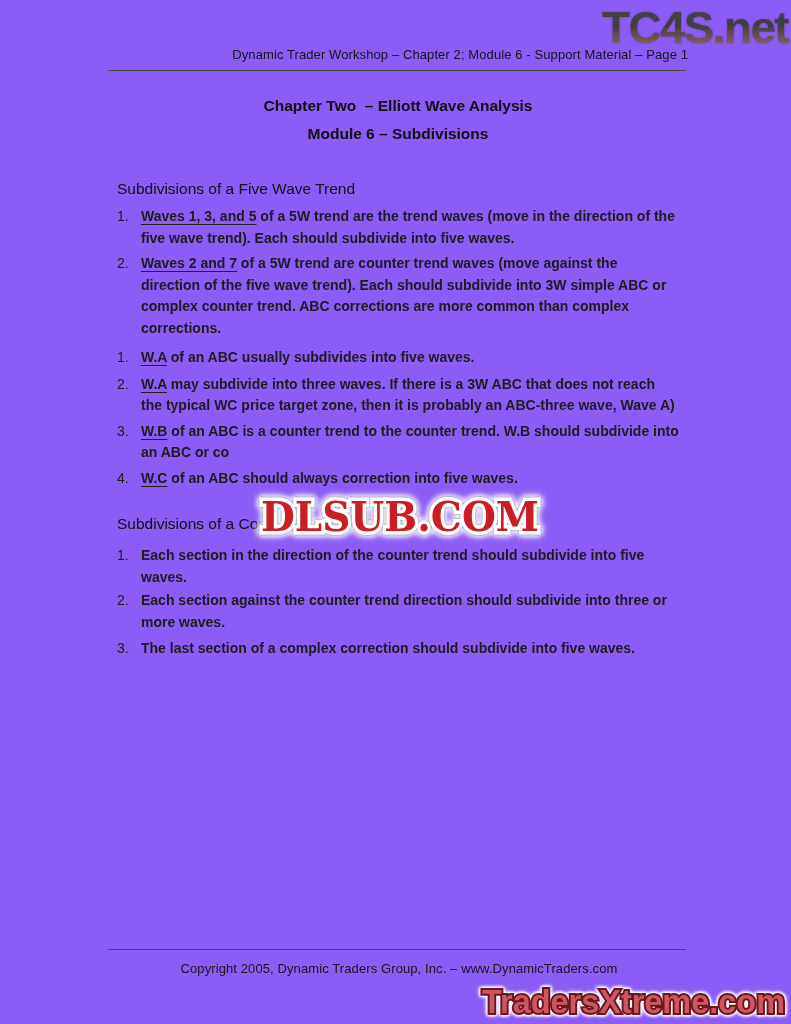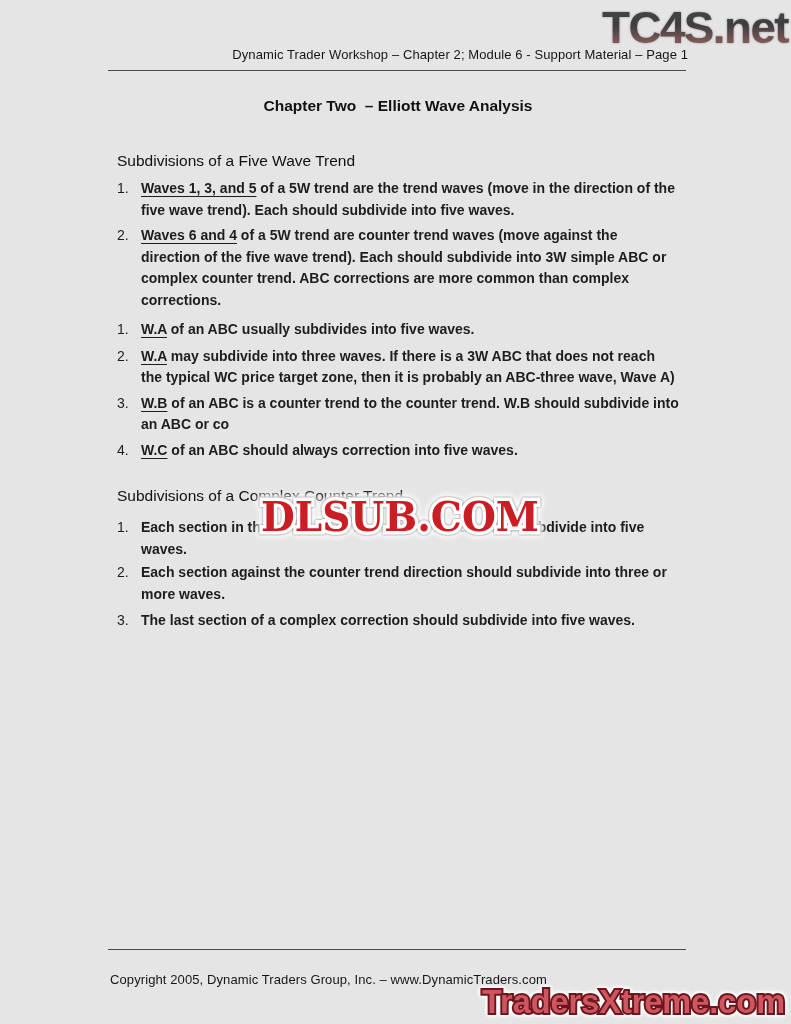--- a/index.html
+++ b/index.html
@@ -1,17 +1,17 @@
 <!DOCTYPE html>
 <html><head>
 <meta charset="utf-8">
 <style>
   html,body{margin:0;padding:0;background:#ffffff;}
   .page{
-    position:relative;width:791px;height:1024px;background:#e5e5e5;overflow:hidden;
+    position:relative;width:791px;height:1024px;background:#8b5cf6;overflow:hidden;
     font-family:"Liberation Sans", sans-serif;color:#1f1f1f;
   }
   
   .tc4s-logo{position:absolute;top:2px;right:0;}
   .header-title{
     position:absolute;left:110px;top:47px;width:578px;text-align:right;
     font-size:13px;color:#161616;letter-spacing:.1px;
   }
   .header-rule{position:absolute;left:108px;top:70px;width:578px;border-top:1.6px solid #4a4a4a;}
   
@@ -22,22 +22,22 @@
   .item .num{flex:0 0 24px;}
   .item .body{flex:0 0 538px;max-width:538px;font-weight:bold;}
   .lead{text-decoration:underline;text-underline-offset:2.5px;}
   .mt2{margin-top:2px}.mt4{margin-top:4px}.mt5{margin-top:5px}.mt8{margin-top:8px}
   .mt9{margin-top:9px}.mt12{margin-top:12px}.mt27{margin-top:27px}.mt29{margin-top:25px}.mt36{margin-top:36px}
   
   .dlsub{position:absolute;left:249px;top:488px;}
   
   .footer-rule{position:absolute;left:108px;top:949px;width:578px;border-top:1.6px solid #4a4a4a;}
   .footer-text{
-    position:absolute;left:110px;top:961px;width:578px;text-align:left;
-    font-size:13px;color:#161616;letter-spacing:.1px;margin-top:11px;
+    position:absolute;left:110px;top:961px;width:578px;text-align:center;
+    font-size:13px;color:#161616;letter-spacing:.1px;
   }
   .tx-logo{position:absolute;top:980px;right:1px;}
 </style>
 </head>
 <body>
 
 <div class="page">
 
   <div class="tc4s-logo">
     <svg width="196" height="48" viewBox="0 0 196 48">
@@ -52,29 +52,30 @@
       <text x="193" y="41" text-anchor="end" font-family="Liberation Sans, sans-serif" font-weight="bold" font-size="44" letter-spacing="-1.5" textLength="186" lengthAdjust="spacingAndGlyphs" fill="url(#tcgrad)" style="filter:drop-shadow(0 0 1px rgba(70,45,45,0.45));">TC4S.net</text>
     </svg>
   </div>
 
   <div class="header-title">Dynamic Trader Workshop – Chapter 2; Module 6 - Support Material – Page 1</div>
   <div class="header-rule"></div>
 
   <div class="content">
 
     <div class="doc-title">Chapter Two  – Elliott Wave Analysis</div>
+    <div class="doc-title mt9">Module 6 – Subdivisions</div>
 
     <div class="section-heading mt36">Subdivisions of a Five Wave Trend</div>
     <div class="item mt8">
       <span class="num">1.</span>
       <span class="body"><span class="lead">Waves 1, 3, and 5</span><span> of a 5W trend are the trend waves (move in the direction of the five wave trend). Each should subdivide into five waves.</span></span>
     </div>
     <div class="item mt4">
       <span class="num">2.</span>
-      <span class="body"><span class="lead">Waves 6 and 4</span><span> of a 5W trend are counter trend waves (move against the direction of the five wave trend). Each should subdivide into 3W simple ABC or complex counter trend. ABC corrections are more common than complex corrections.</span></span>
+      <span class="body"><span class="lead">Waves 2 and 7</span><span> of a 5W trend are counter trend waves (move against the direction of the five wave trend). Each should subdivide into 3W simple ABC or complex counter trend. ABC corrections are more common than complex corrections.</span></span>
     </div>
 
     <div class="item mt8">
       <span class="num">1.</span>
       <span class="body"><span class="lead">W.A</span><span> of an ABC usually subdivides into five waves.</span></span>
     </div>
     <div class="item mt5">
       <span class="num">2.</span>
       <span class="body"><span class="lead">W.A</span><span> may subdivide into three waves. If there is a 3W ABC that does not reach the typical WC price target zone, then it is probably an ABC-three wave, Wave A)</span></span>
     </div>

